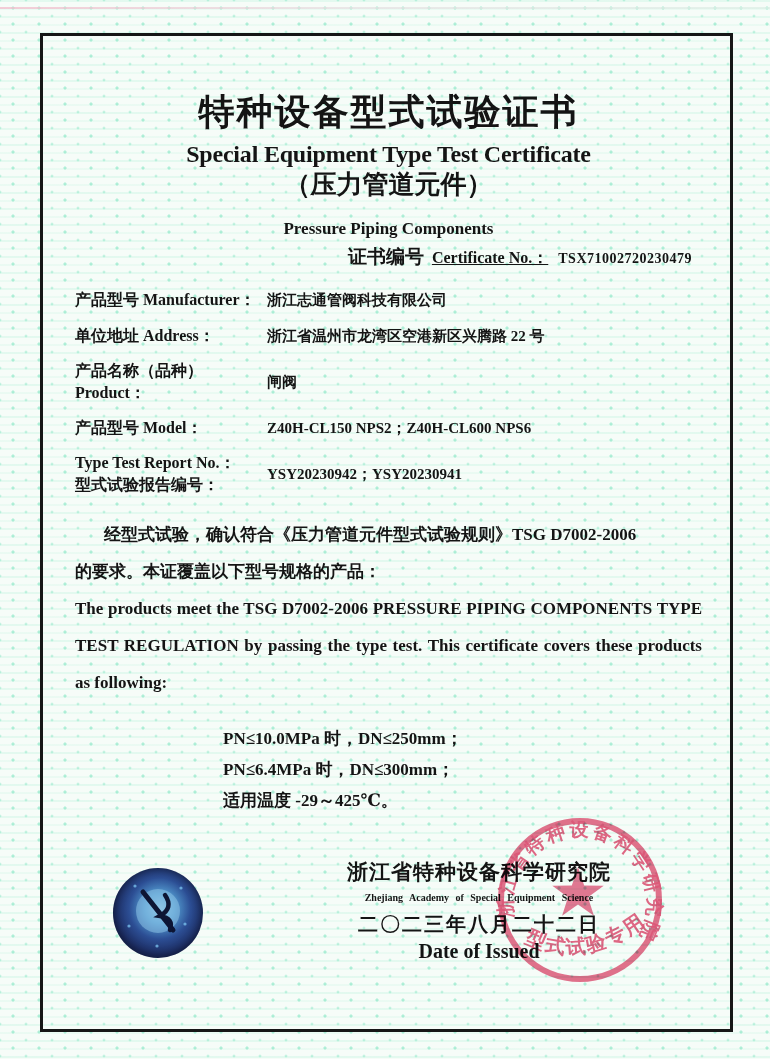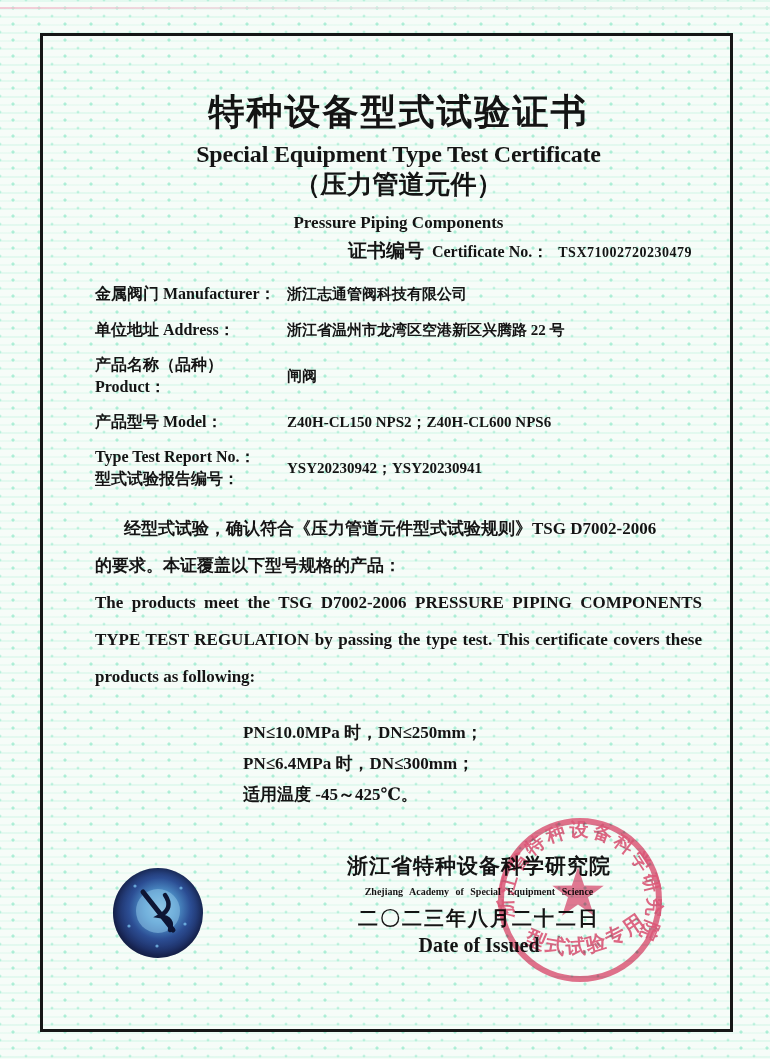--- a/index.html
+++ b/index.html
@@ -15,30 +15,30 @@
       radial-gradient(circle, rgba(105,224,182,.35) 1px, rgba(105,224,182,0) 1.8px),
       repeating-linear-gradient(180deg, rgba(150,236,203,.20) 0 2px, rgba(255,255,255,0) 2px 8px, rgba(150,236,203,.12) 8px 10px, rgba(255,255,255,0) 10px 16px);
     background-size:26px 16px, 26px 16px, auto;
     background-position:0 0, 13px 8px, 0 0;
   }
   .scan-line{position:absolute;top:7px;left:0;width:100%;height:2px;
     background:linear-gradient(90deg,#f2bccb 0%,#e6e0e2 45%,#dcefe6 100%);opacity:.75;}
   .frame{
     position:absolute;left:40px;top:33px;width:693px;height:999px;
     box-sizing:border-box;border:3px solid #161616;
-    padding:56px 28px 0 52px;
+    padding:56px 28px 0 32px;
   }
   .hdr{text-align:center;}
   .t-cn{font-size:36px;font-weight:bold;letter-spacing:2px;margin:0;line-height:40px;}
   .t-en{font-size:24px;font-weight:bold;margin-top:9px;line-height:26px;letter-spacing:-.2px;}
   .t-cn2{font-size:26px;font-weight:bold;margin-top:3px;line-height:30px;text-align:center;}
-  .t-en2{font-size:17px;font-weight:bold;margin-top:12px;line-height:22px;}
+  .t-en2{font-size:17px;font-weight:bold;margin-top:18px;line-height:22px;}
   .cert-line{text-align:right;padding-right:10px;margin-top:4px;line-height:26px;white-space:nowrap;}
   .cl-cn{font-size:19px;font-weight:bold;}
-  .cl-en{font-size:16px;font-weight:bold;margin-left:4px;}
+  .cl-en{font-size:16px;font-weight:bold;margin-left:4px;text-decoration:underline;}
   .cl-val{font-size:14px;font-weight:bold;margin-left:6px;letter-spacing:.5px;}
   .fields{margin-top:16px;}
   .frow{display:flex;align-items:center;margin-bottom:12px;min-height:24px;}
   .flabel{width:192px;flex:0 0 192px;font-weight:bold;font-size:16px;line-height:22px;}
   .fvalue{font-weight:bold;font-size:15px;line-height:22px;}
   .frow.two .flabel div{white-space:nowrap;}
   .body-block{margin-top:20px;font-size:17px;}
   .body-block p{margin:0;}
   .cnline{font-weight:600;line-height:37px;}
   .cnline.l1{text-indent:29px;}
@@ -73,21 +73,21 @@
       <div class="t-en2">Pressure Piping Components</div>
       <div class="cert-line">
         <span class="cl-cn">证书编号</span>
         <span class="cl-en">Certificate No.：</span>
         <span class="cl-val">TSX71002720230479</span>
       </div>
     </div>
 
     <div class="fields">
       <div class="frow">
-        <div class="flabel">金属阀门 Manufacturer：</div>
+        <div class="flabel">产品型号 Manufacturer：</div>
         <div class="fvalue">浙江志通管阀科技有限公司</div>
       </div>
       <div class="frow">
         <div class="flabel">单位地址 Address：</div>
         <div class="fvalue">浙江省温州市龙湾区空港新区兴腾路 22 号</div>
       </div>
       <div class="frow">
         <div class="flabel">产品名称（品种）Product：</div>
         <div class="fvalue">闸阀</div>
       </div>
@@ -104,21 +104,21 @@
       </div>
     </div>
 
     <div class="body-block">
       <p class="cnline l1">经型式试验，确认符合《压力管道元件型式试验规则》TSG D7002-2006</p>
       <p class="cnline">的要求。本证覆盖以下型号规格的产品：</p>
       <p class="en-par">The products meet the TSG D7002-2006 PRESSURE PIPING COMPONENTS TYPE TEST REGULATION by passing the type test. This certificate covers these products as following:</p>
       <div class="specs">
         <div>PN≤10.0MPa 时，DN≤250mm；</div>
         <div>PN≤6.4MPa 时，DN≤300mm；</div>
-        <div>适用温度 -45～425℃。</div>
+        <div>适用温度 -29～425℃。</div>
       </div>
     </div>
 
     <div class="footer">
       <div class="f-cn">浙江省特种设备科学研究院</div>
       <div class="f-en">Zhejiang Academy of Special Equipment Science</div>
       <div class="f-date">二〇二三年八月二十二日</div>
       <div class="f-dl">Date of Issued</div>
     </div>
   </div>

